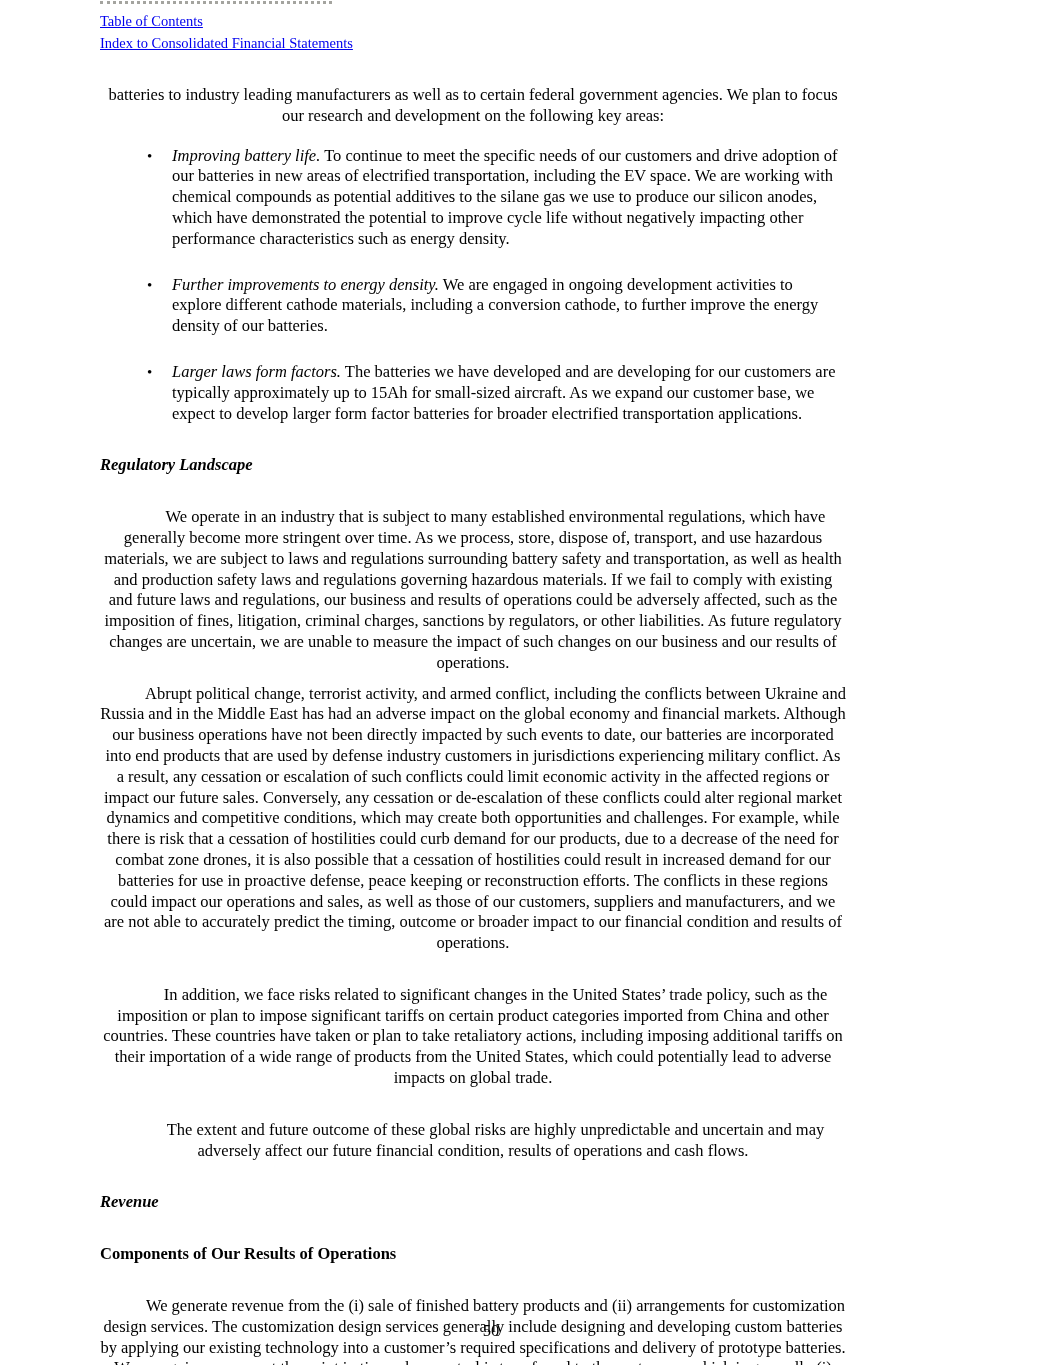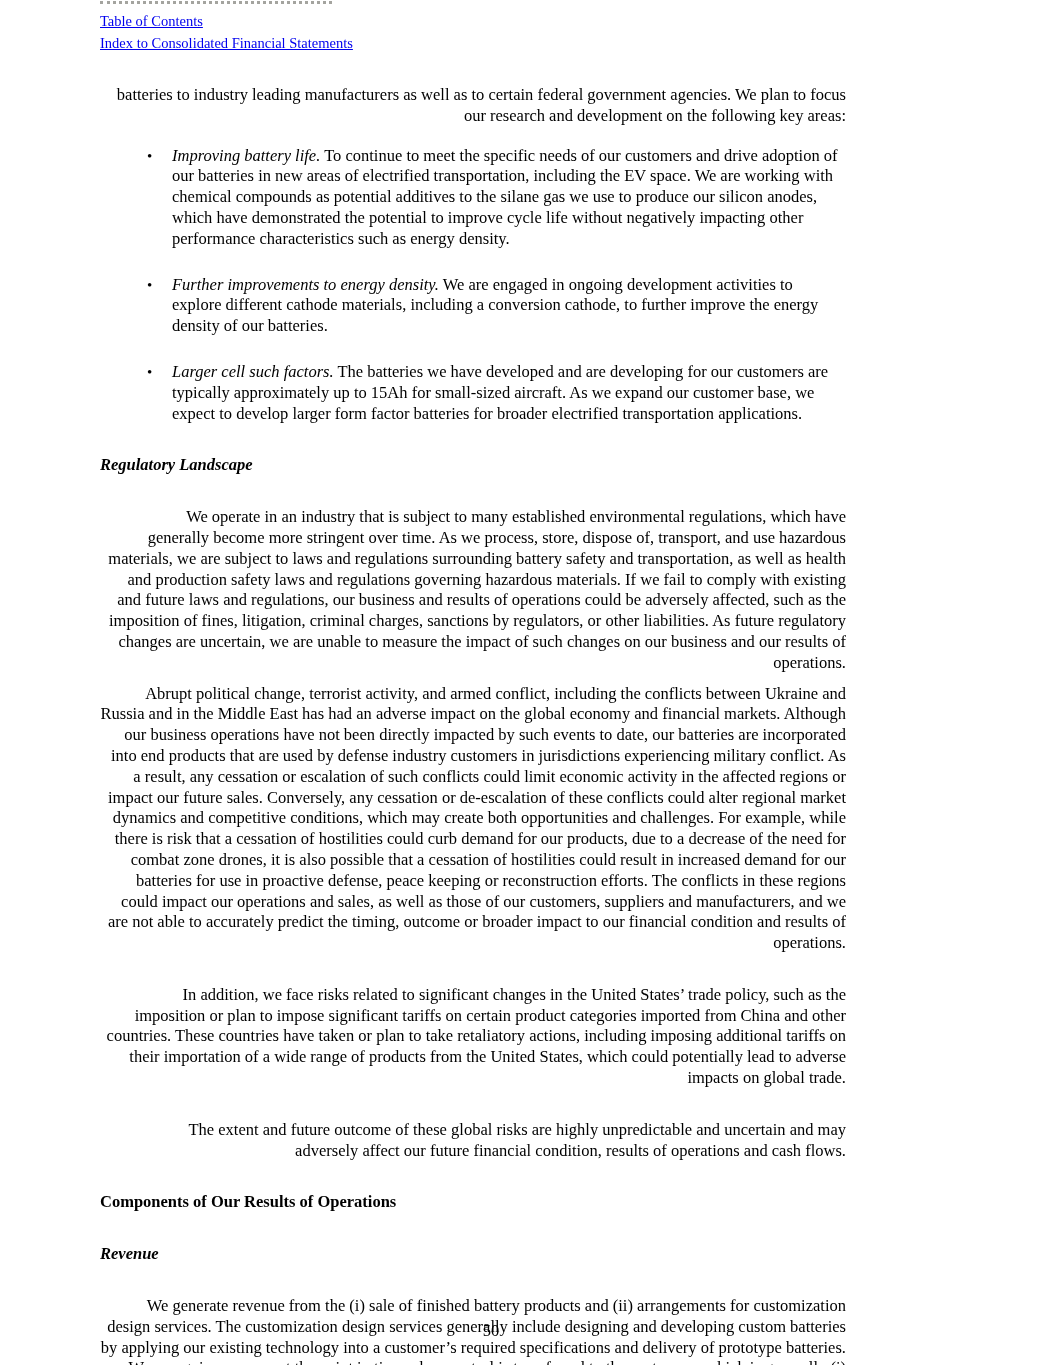--- a/index.html
+++ b/index.html
@@ -33,21 +33,21 @@
     color: #0000EE;
     text-decoration: underline;
     font-size: 14.5px;
     line-height: 22px;
     cursor: pointer;
   }
   .doc-link-row { line-height: 22px; }
   .para {
     font-size: 16.5px;
     line-height: 20.8px;
-    text-align: right;
+    text-align: center;
   }
   .indent { text-indent: 45px; }
   .no-indent { text-indent: 0; }
   .mt-std { margin-top: 31px; }
   .mt-first { margin-top: 31px; }
   .mt-goal { margin-top: 15px; }
   .mt-none { margin-top: 10px; }
   .heading {
     font-size: 16.5px;
     line-height: 20.8px;
@@ -100,37 +100,37 @@
     <li class="bullet-item">
       <span class="marker">•</span>
       <span class="lead">Improving battery life.</span><span> To continue to meet the specific needs of our customers and drive adoption of our batteries in new areas of electrified transportation, including the EV space. We are working with chemical compounds as potential additives to the silane gas we use to produce our silicon anodes, which have demonstrated the potential to improve cycle life without negatively impacting other performance characteristics such as energy density.</span>
     </li>
     <li class="bullet-item">
       <span class="marker">•</span>
       <span class="lead">Further improvements to energy density.</span><span> We are engaged in ongoing development activities to explore different cathode materials, including a conversion cathode, to further improve the energy density of our batteries.</span>
     </li>
     <li class="bullet-item">
       <span class="marker">•</span>
-      <span class="lead">Larger cell such factors.</span><span> The batteries we have developed and are developing for our customers are typically approximately up to 15Ah for small-sized aircraft. As we expand our customer base, we expect to develop larger form factor batteries for broader electrified transportation applications.</span>
+      <span class="lead">Larger laws form factors.</span><span> The batteries we have developed and are developing for our customers are typically approximately up to 15Ah for small-sized aircraft. As we expand our customer base, we expect to develop larger form factor batteries for broader electrified transportation applications.</span>
     </li>
   </ul>
 
 
   <h3 class="heading bold-italic mt-std">Regulatory Landscape</h3>
 
   <p class="para indent mt-std">We operate in an industry that is subject to many established environmental regulations, which have generally become more stringent over time. As we process, store, dispose of, transport, and use hazardous materials, we are subject to laws and regulations surrounding battery safety and transportation, as well as health and production safety laws and regulations governing hazardous materials. If we fail to comply with existing and future laws and regulations, our business and results of operations could be adversely affected, such as the imposition of fines, litigation, criminal charges, sanctions by regulators, or other liabilities. As future regulatory changes are uncertain, we are unable to measure the impact of such changes on our business and our results of operations.</p>
 
 
   <p class="para indent mt-none">Abrupt political change, terrorist activity, and armed conflict, including the conflicts between Ukraine and Russia and in the Middle East has had an adverse impact on the global economy and financial markets. Although our business operations have not been directly impacted by such events to date, our batteries are incorporated into end products that are used by defense industry customers in jurisdictions experiencing military conflict. As a result, any cessation or escalation of such conflicts could limit economic activity in the affected regions or impact our future sales. Conversely, any cessation or de-escalation of these conflicts could alter regional market dynamics and competitive conditions, which may create both opportunities and challenges. For example, while there is risk that a cessation of hostilities could curb demand for our products, due to a decrease of the need for combat zone drones, it is also possible that a cessation of hostilities could result in increased demand for our batteries for use in proactive defense, peace keeping or reconstruction efforts. The conflicts in these regions could impact our operations and sales, as well as those of our customers, suppliers and manufacturers, and we are not able to accurately predict the timing, outcome or broader impact to our financial condition and results of operations.</p>
 
   <p class="para indent mt-std">In addition, we face risks related to significant changes in the United States’ trade policy, such as the imposition or plan to impose significant tariffs on certain product categories imported from China and other countries. These countries have taken or plan to take retaliatory actions, including imposing additional tariffs on their importation of a wide range of products from the United States, which could potentially lead to adverse impacts on global trade.</p>
 
   <p class="para indent mt-std">The extent and future outcome of these global risks are highly unpredictable and uncertain and may adversely affect our future financial condition, results of operations and cash flows.</p>
 
+  <h3 class="heading bold-italic mt-std">Revenue</h3>
+
   <h3 class="heading mt-std">Components of Our Results of Operations</h3>
-
-  <h3 class="heading bold-italic mt-std">Revenue</h3>
 
   <p class="para indent mt-std">We generate revenue from the (i) sale of finished battery products and (ii) arrangements for customization design services. The customization design services generally include designing and developing custom batteries by applying our existing technology into a customer’s required specifications and delivery of prototype batteries. We recognize revenue at the point in time when control is transferred to the customers, which is generally (i) upon shipment, in the case of sale of finished battery products, and (ii) upon completion and/or delivery of prototype batteries, in the case of customization design services. We also receive government grants and related arrangements from time to time, which we may present as a component of revenue or other income, and if related to assets as deferred grants, depending on the nature of the arrangement. We recognize and measure government grants at fair value when there is a reasonable assurance that we will</p>
 
   <div class="footer">50</div>
 
 </div>
 
 </body></html>

